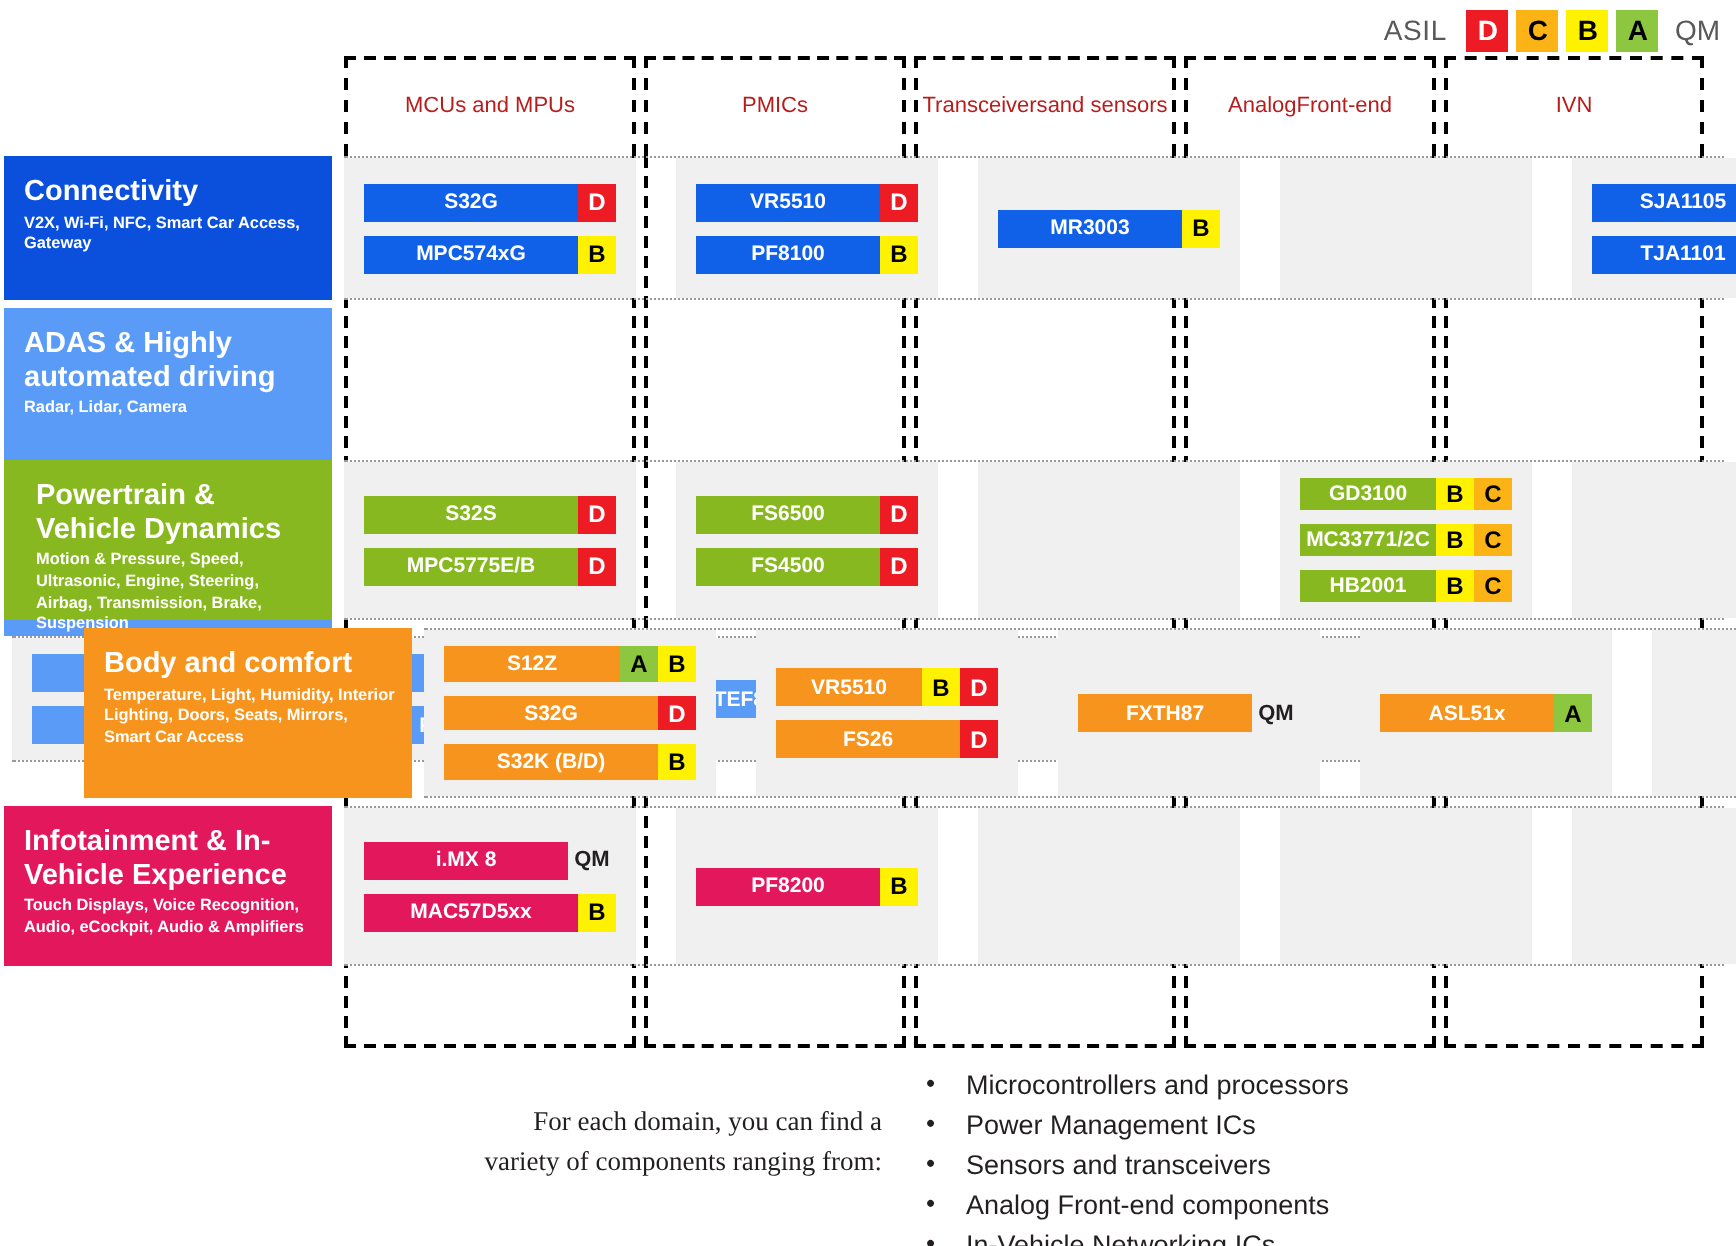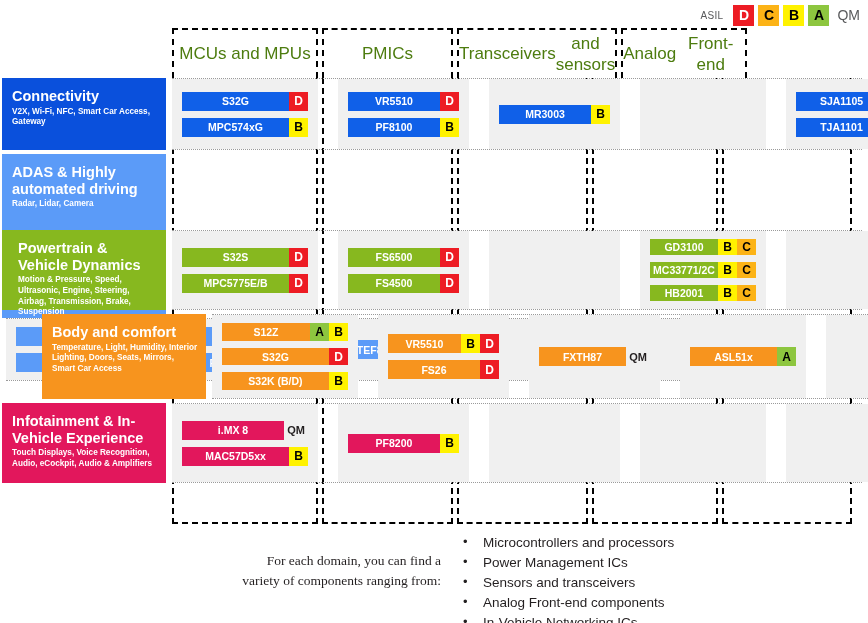--- a/index.html
+++ b/index.html
@@ -19,21 +19,21 @@
   #asil-legend {
     position: absolute;
     top: 4px;
     right: 8px;
     display: flex;
     align-items: center;
     gap: 4px;
     height: 22px;
   }
   #asil-legend .legend-title {
-    font-size: 10px;
+    font-size: 14px;
     color: #58595b;
     margin-right: 6px;
     letter-spacing: .3px;
   }
   #asil-legend .legend-box {
     width: 21px;
     height: 21px;
     display: flex;
     align-items: center;
     justify-content: center;
@@ -70,22 +70,22 @@
     display: flex;
   }
   .col-header {
     border: 2px dashed #000;
     border-bottom: none;
     margin-right: 4px;
     display: flex;
     align-items: center;
     justify-content: center;
     text-align: center;
-    font-size: 17px;
-    color: #4d7c0f;
+    font-size: 11px;
+    color: #b91c1c;
     line-height: 1.25;
     box-sizing: border-box;
     background: #fff;
   }
   .col-header:last-child { margin-right: 0; }
 
   
   #col-frames {
     position: absolute;
     left: 172px;
@@ -254,20 +254,23 @@
       <div class="col-header" style="flex: 0 0 131px;">
         <span>PMICs</span>
       </div>
       <div class="col-header" style="flex: 0 0 131px;">
         <div>Transceivers</div>
         <div>and sensors</div>
       </div>
       <div class="col-header" style="flex: 0 0 126px;">
         <div>Analog</div>
         <div>Front-end</div>
+      </div>
+      <div class="col-header" style="flex: 0 0 130px;">
+        <span>IVN</span>
       </div>
     </div>
   <div id="col-frames">
       <div class="col-frame" style="flex: 0 0 146px;"></div>
       <div class="col-frame" style="flex: 0 0 131px;"></div>
       <div class="col-frame" style="flex: 0 0 131px;"></div>
       <div class="col-frame" style="flex: 0 0 126px;"></div>
       <div class="col-frame" style="flex: 0 0 130px;"></div>
     </div>
   <div id="rows">

